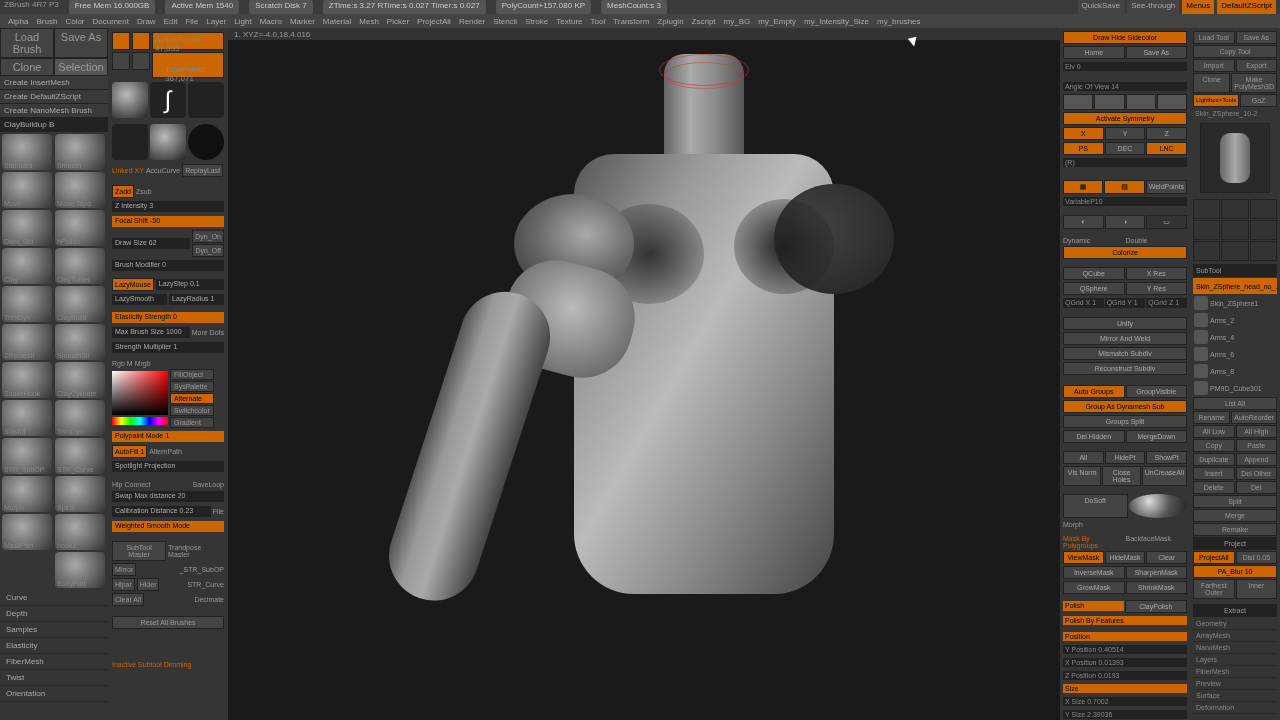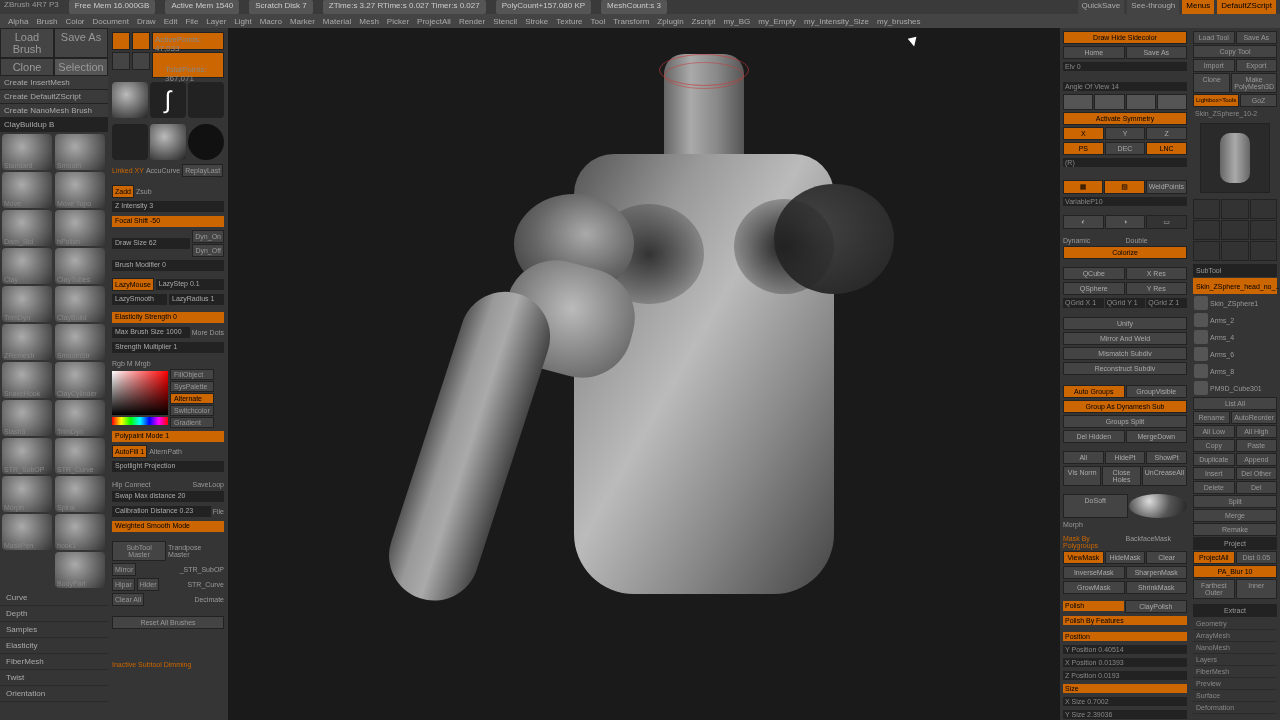--- a/index.html
+++ b/index.html
@@ -284,20 +284,23 @@
     </div>
     <div class="tp-row">
       <span class="tp-btn">Clear All</span>
       <span style="margin-left:auto">Decimate</span>
     </div>
     <div class="tp-btn" style="margin-top:8px">Reset All Brushes</div>
     <div style="margin-top:30px;color:#c60;font-size:7px">Inactive Subtool Dimming</div>
   </div>
 
   <div class="viewport">
+    <div class="header">
+      <span>1. XYZ=-4.0,18,4.016</span>
+    </div>
     <div class="model">
       <div class="neck"></div>
       <div class="torso"></div>
       <div class="shoulder-r"></div>
       <div class="pec-l"></div>
       <div class="pec-r"></div>
       <div class="shoulder-l"></div>
       <div class="deltoid"></div>
       <div class="arm"></div>
     </div>

